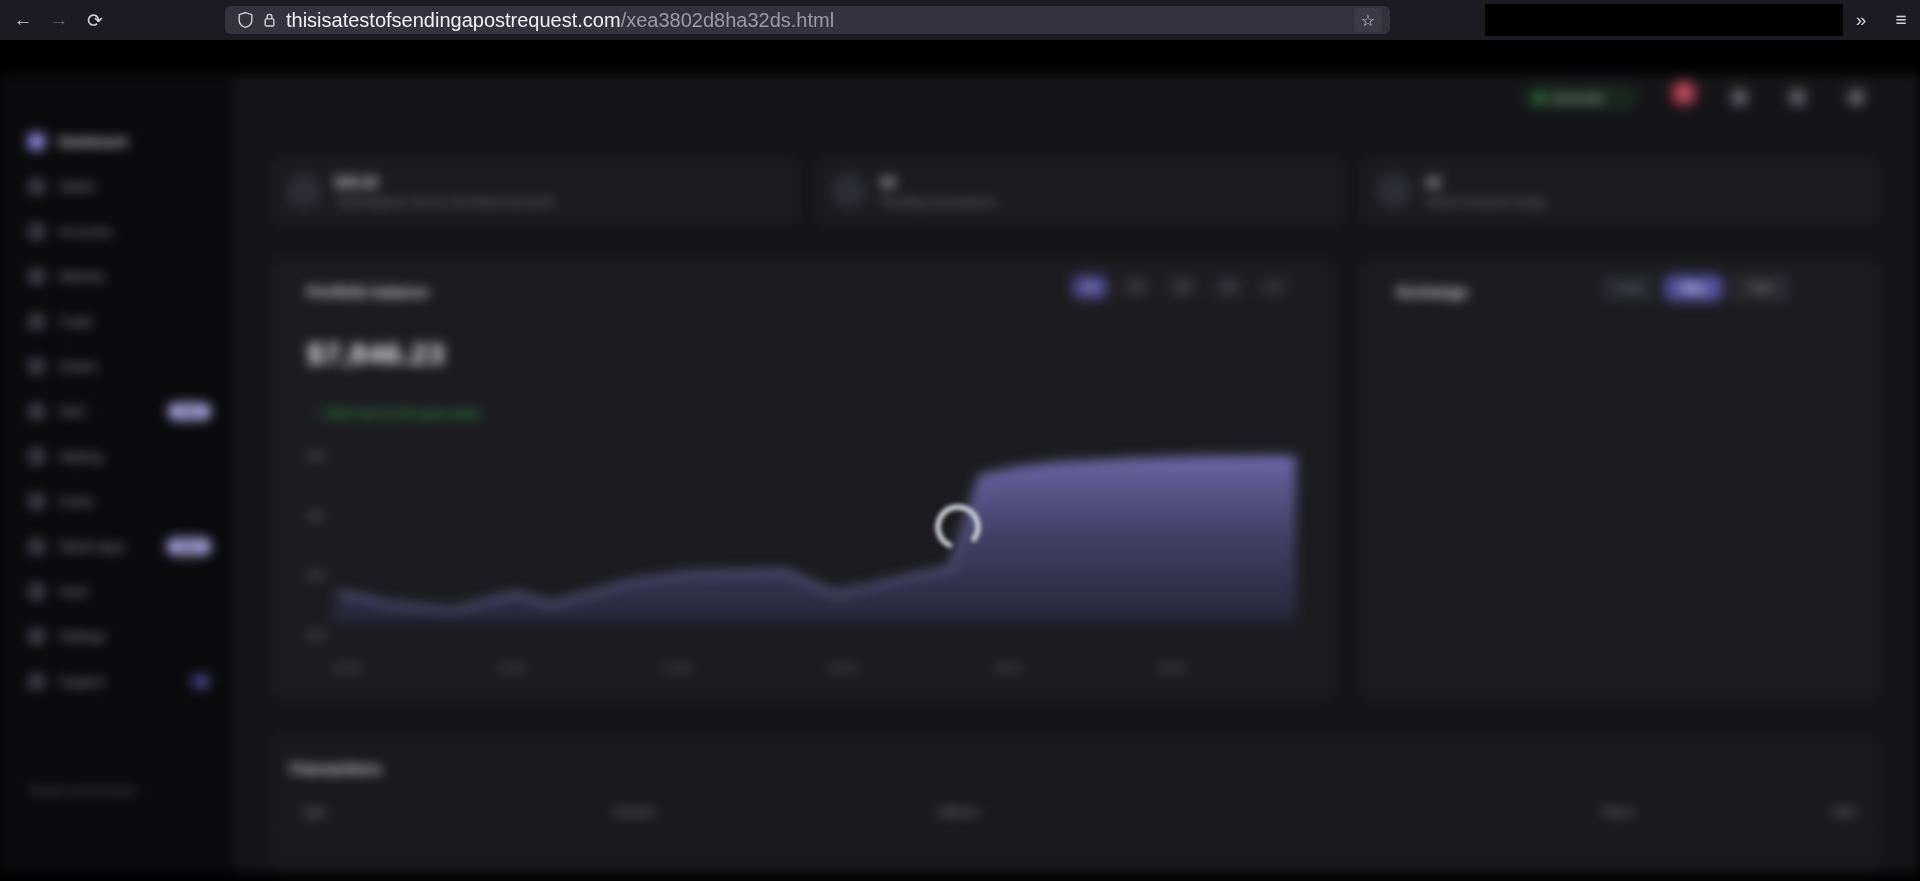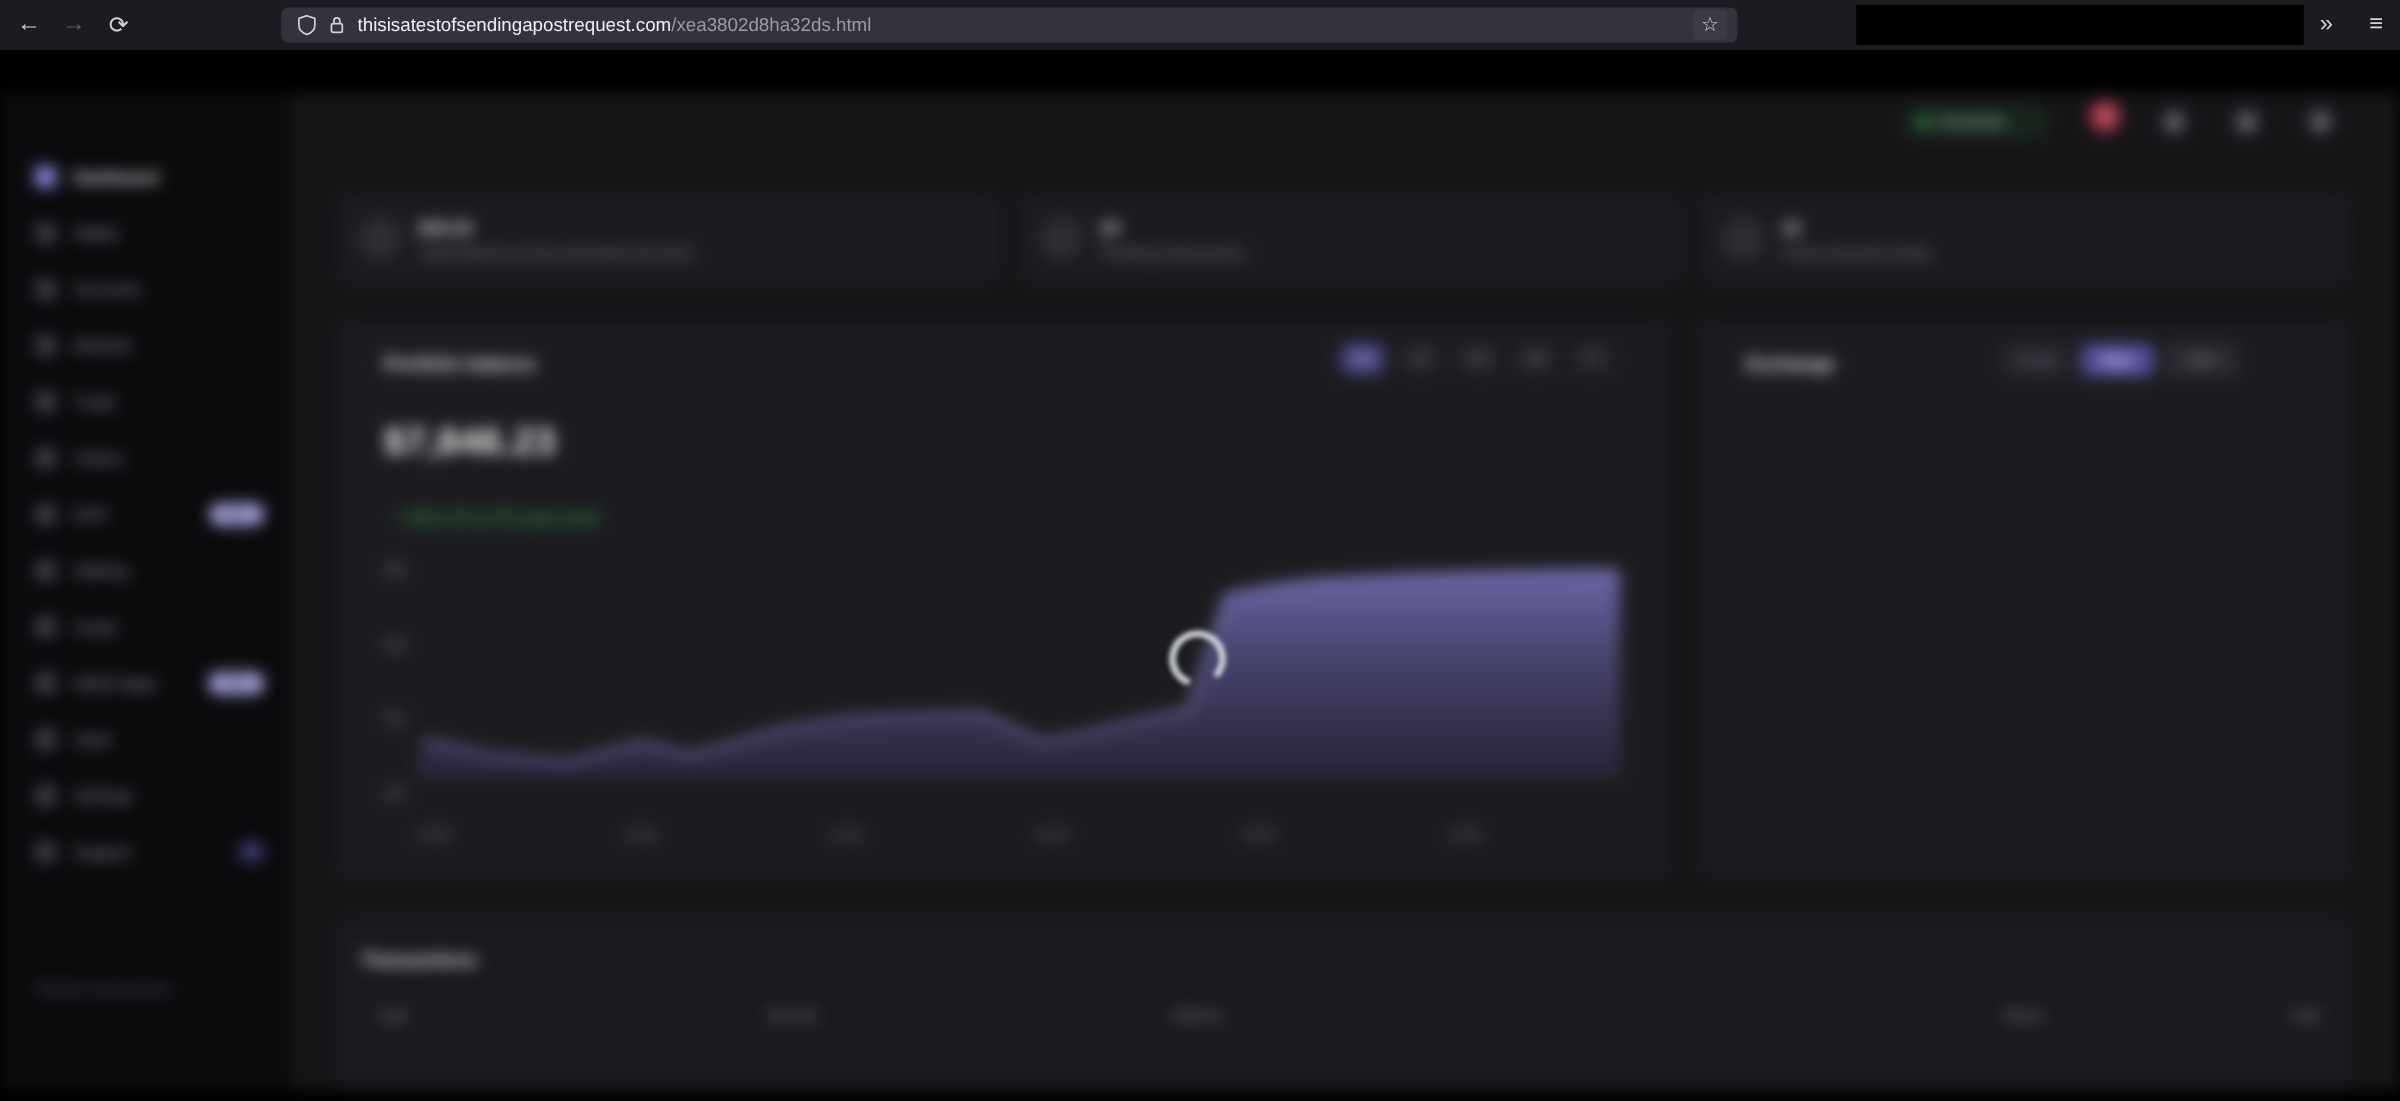--- a/index.html
+++ b/index.html
@@ -4,21 +4,21 @@
 <style>
   * { box-sizing: border-box; margin: 0; padding: 0; }
   html,body { width:1920px; height:881px; overflow:hidden; background:#000; font-family:"Liberation Sans", sans-serif; }
 
   
   .chrome { position:relative; width:1920px; height:40px; background:#1c1b22; }
   .chrome .navbtn { position:absolute; top:0; height:40px; width:34px; display:flex; align-items:center; justify-content:center; font-size:19px; color:#d2d2d9; cursor:pointer; }
   .chrome .navbtn.dim { color:#5f5f68; }
   .urlbar { position:absolute; left:225px; top:6px; width:1165px; height:28px; background:#33323d; border-radius:6px; display:flex; align-items:center; padding:0 8px 0 12px; }
   .urlbar svg { flex:0 0 auto; }
-  .url-text { margin-left:10px; font-size:15px; color:#f0f0f4; white-space:nowrap; flex:1 1 auto; overflow:hidden; }
+  .url-text { margin-left:10px; font-size:20px; color:#f0f0f4; white-space:nowrap; flex:1 1 auto; overflow:hidden; }
   .url-text .path { color:#9b9ba5; }
   .star { width:28px; height:24px; display:flex; align-items:center; justify-content:center; font-size:16px; color:#d2d2d8; border-radius:4px; background:#3b3a45; }
   .redact { position:absolute; left:1485px; top:4px; width:358px; height:32px; background:#000; }
   .overflow { left:1844px; } .menubtn { left:1884px; font-size:21px; }
 
   
   .page { position:relative; width:1920px; height:841px; background:#000; overflow:hidden; }
   .blurwrap { position:absolute; inset:0; filter:blur(6px); }
   .strip-top { position:absolute; left:0; top:0; width:100%; height:34px; background:#000; }
   .sidebar { position:absolute; left:0; top:34px; width:233px; height:798px; background:#0b0b0e; }

